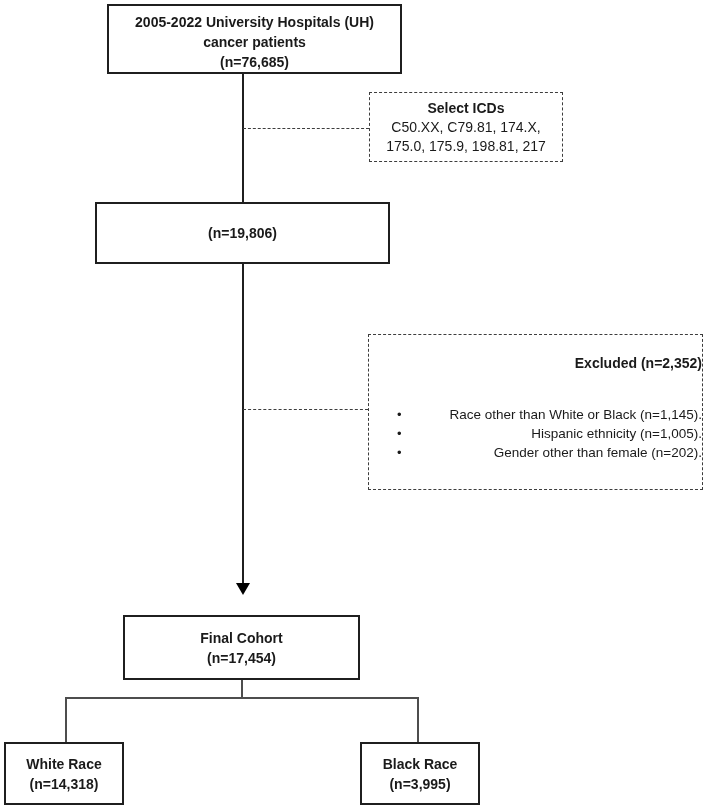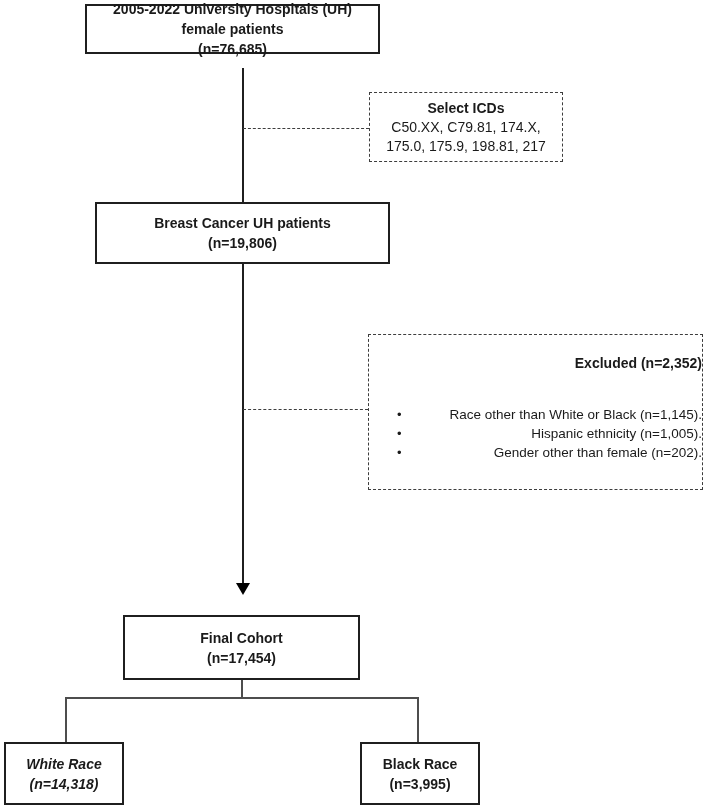--- a/index.html
+++ b/index.html
@@ -63,34 +63,33 @@
   <div class="vline" style="left:242px; top:68px; height:134px;"></div>
   <div class="dashline" style="left:243px; top:128px; width:126px;"></div>
   <div class="vline" style="left:242px; top:264px; height:320px;"></div>
   <div class="arrowhead" style="left:236px; top:583px;"></div>
   <div class="dashline" style="left:243px; top:409px; width:125px;"></div>
   <div class="vline gray" style="left:241px; top:660px; height:38px;"></div>
   <div class="hline gray" style="left:65px; top:697px; width:354px;"></div>
   <div class="vline gray" style="left:65px; top:697px; height:45px;"></div>
   <div class="vline gray" style="left:417px; top:697px; height:45px;"></div>
 
-  <div class="box" style="left:85px; top:4px; width:295px; height:50px;">
+  <div class="box" style="left:107px; top:4px; width:295px; height:70px;justify-content:flex-end;">
     <div>2005-2022 University Hospitals (UH)</div>
-    <div>female patients</div>
+    <div>cancer patients</div>
     <div>(n=76,685)</div>
   </div>
 
   <div class="box dashed" style="left:369px; top:92px; width:194px; height:70px; line-height:19px;">
     <div class="icd-title">Select ICDs</div>
     <div>C50.XX, C79.81, 174.X,</div>
     <div>175.0, 175.9, 198.81, 217</div>
   </div>
 
   <div class="box" style="left:95px; top:202px; width:295px; height:62px;">
-    <div>Breast Cancer UH patients</div>
     <div>(n=19,806)</div>
   </div>
 
   <div class="excluded-box" style="left:368px; top:334px; width:335px; height:156px;">
     <div class="excluded-title">Excluded (n=2,352)</div>
     <div class="excluded-list">
       <div class="ex-row">
         <span class="ex-bullet">•</span>
         <span>Race other than White or Black (n=1,145).</span>
       </div>
@@ -103,21 +102,21 @@
         <span>Gender other than female (n=202).</span>
       </div>
     </div>
   </div>
 
   <div class="box" style="left:123px; top:595px; width:237px; height:65px;margin-top:20px;">
     <div>Final Cohort</div>
     <div>(n=17,454)</div>
   </div>
 
-  <div class="box" style="left:4px; top:742px; width:120px; height:63px;font-style:italic;">
+  <div class="box" style="left:4px; top:742px; width:120px; height:63px;">
     <div>White Race</div>
     <div>(n=14,318)</div>
   </div>
 
   <div class="box" style="left:360px; top:742px; width:120px; height:63px;">
     <div>Black Race</div>
     <div>(n=3,995)</div>
   </div>
 
 </div>

